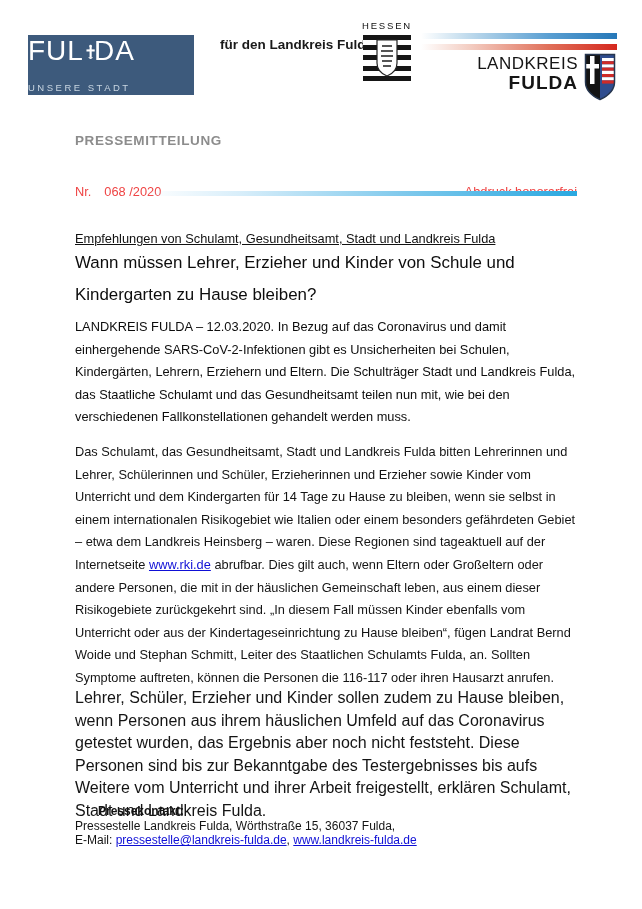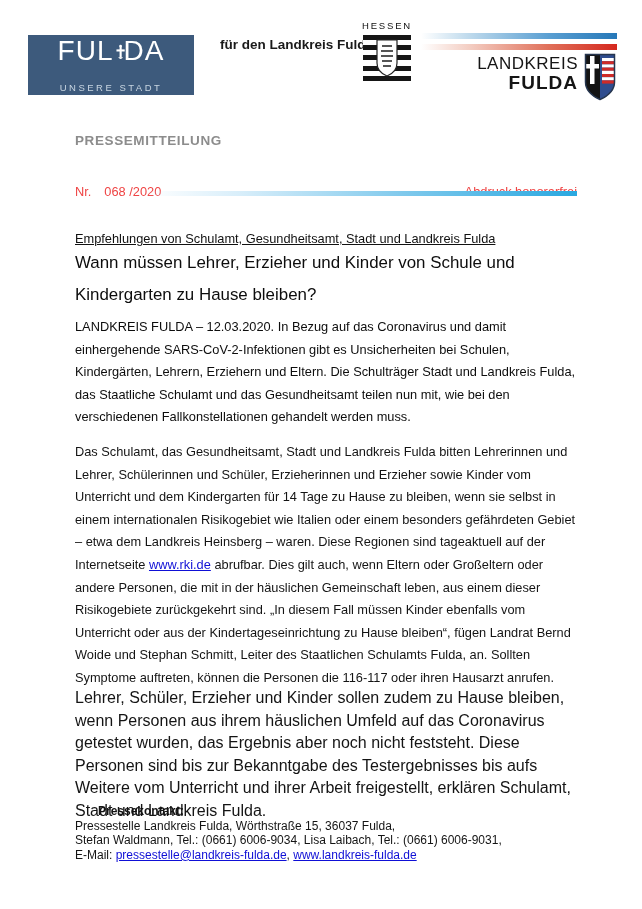--- a/index.html
+++ b/index.html
@@ -10,21 +10,21 @@
     margin:0 auto;
     background:#ffffff;
     font-family:"Liberation Sans", sans-serif;
     color:#111;
     overflow:hidden;
   }
   
   .fulda-logo{
     position:absolute;left:28px;top:35px;width:166px;height:60px;
     background:var(--fulda-blue,#3d5a7c);
-    display:flex;flex-direction:column;align-items:center;justify-content:center;
+    display:flex;flex-direction:column;align-items:flex-start;justify-content:center;
   }
   .fulda-word{
     color:#fff;font-size:28px;line-height:28px;letter-spacing:1px;
     display:flex;align-items:center;font-weight:400;
   }
   .fulda-word .fleur{display:inline-block;margin:0 -2px 0 1px;position:relative;top:1px;}
   .fulda-sub{
     color:#c9d6e2;font-size:9.5px;letter-spacing:2.5px;margin-top:17px;
   }
   .schulamt{
@@ -185,17 +185,16 @@
     <p class="lead">LANDKREIS FULDA – 12.03.2020. In Bezug auf das Coronavirus und damit einhergehende SARS-CoV-2-Infektionen gibt es Unsicherheiten bei Schulen, Kindergärten, Lehrern, Erziehern und Eltern. Die Schulträger Stadt und Landkreis Fulda, das Staatliche Schulamt und das Gesundheitsamt teilen nun mit, wie bei den verschiedenen Fallkonstellationen gehandelt werden muss.</p>
 
     <p class="para1"><span>Das Schulamt, das Gesundheitsamt, Stadt und Landkreis Fulda bitten Lehrerinnen und Lehrer, Schülerinnen und Schüler, Erzieherinnen und Erzieher sowie Kinder vom Unterricht und dem Kindergarten für 14 Tage zu Hause zu bleiben, wenn sie selbst in einem internationalen Risikogebiet wie Italien oder einem besonders gefährdeten Gebiet – etwa dem Landkreis Heinsberg – waren. Diese Regionen sind tageaktuell auf der Internetseite </span><a class="link">www.rki.de</a><span> abrufbar. Dies gilt auch, wenn Eltern oder Großeltern oder andere Personen, die mit in der häuslichen Gemeinschaft leben, aus einem dieser Risikogebiete zurückgekehrt sind. „In diesem Fall müssen Kinder ebenfalls vom Unterricht oder aus der Kindertageseinrichtung zu Hause bleiben“, fügen Landrat Bernd Woide und Stephan Schmitt, Leiter des Staatlichen Schulamts Fulda, an. Sollten Symptome auftreten, können die Personen die 116-117 oder ihren Hausarzt anrufen.</span></p>
 
     <p class="para2">Lehrer, Schüler, Erzieher und Kinder sollen zudem zu Hause bleiben, wenn Personen aus ihrem häuslichen Umfeld auf das Coronavirus getestet wurden, das Ergebnis aber noch nicht feststeht. Diese Personen sind bis zur Bekanntgabe des Testergebnisses bis aufs Weitere vom Unterricht und ihrer Arbeit freigestellt, erklären Schulamt, Stadt und Landkreis Fulda.</p>
   </div>
 
   <div class="press-contact">
     <div class="head">Pressekontakt:</div>
     <div>Pressestelle Landkreis Fulda, Wörthstraße 15, 36037 Fulda,</div>
-    <div>Stefan Waldmann, Tel.: (0661) 6006-9034, Lisa Laibach, Tel.: (0661) 6006-9031,</div>
     <div><span>E-Mail: </span><a class="link">pressestelle@landkreis-fulda.de</a><span>, </span><a class="link">www.landkreis-fulda.de</a></div>
   </div>
 
 </div>
 
 </body></html>

